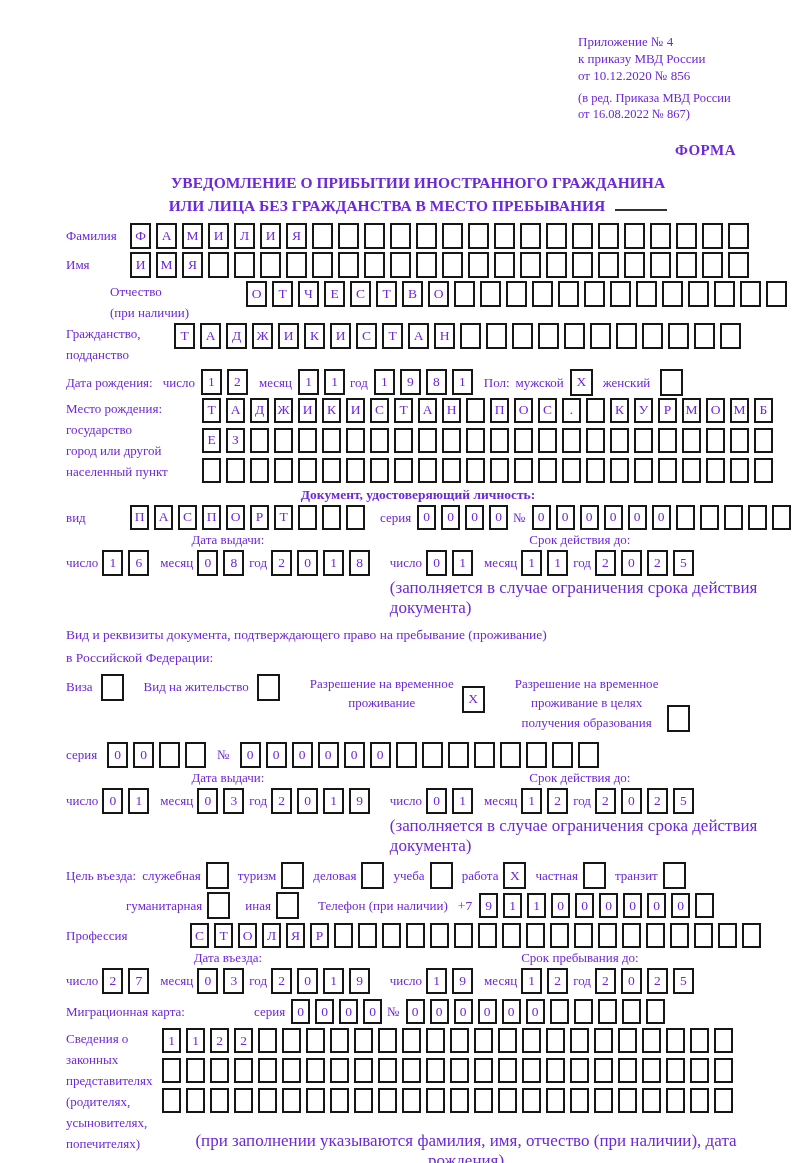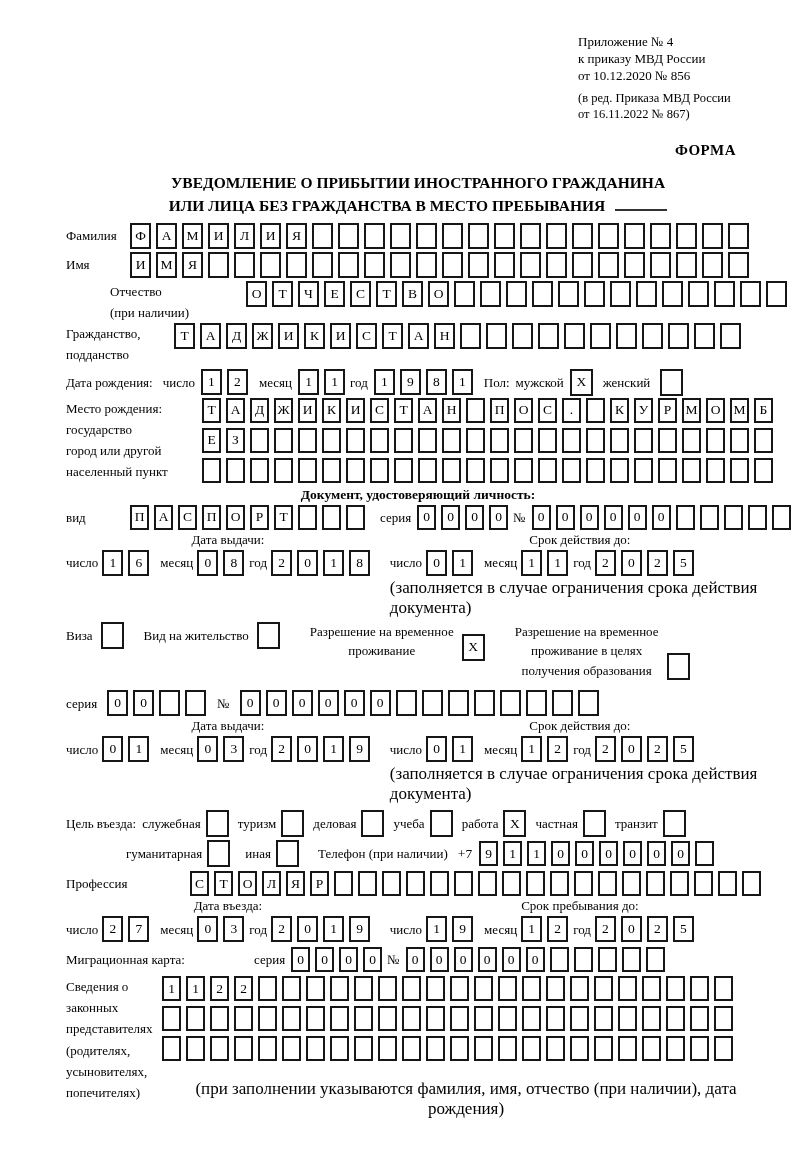--- a/index.html
+++ b/index.html
@@ -1,19 +1,19 @@
 <!DOCTYPE html>
 <html><head>
 <meta charset="utf-8">
 <style>
   * { box-sizing: border-box; }
   html,body { margin:0; padding:0; background:#fff; }
   .page {
     width:800px; height:1163px; overflow:hidden; background:#fff;
-    font-family:"Liberation Serif","DejaVu Serif",serif; color:#000000;
+    font-family:"Liberation Serif","DejaVu Serif",serif; color:#6d28d9;
     padding:34px 30px 10px 66px; position:relative;
   }
   .hdr { margin-left:auto; width:192px; font-size:13px; line-height:1.3; }
   .hdr .sub { margin-top:5px; font-size:12.5px; }
   .forma { text-align:right; font-weight:bold; font-size:15px; margin:20px 34px 0 0; letter-spacing:.5px; }
   .title { text-align:center; font-weight:bold; font-size:15.5px; line-height:1.5; margin-top:12px; }
   .blank-line { display:inline-block; width:52px; border-bottom:2px solid #333; height:14px; margin-left:10px; }
   .sect { font-weight:bold; font-size:14.2px; margin-top:20px; letter-spacing:.2px; }
 
   .row { display:flex; align-items:center; margin-top:5px; }
@@ -55,21 +55,21 @@
 <body>
 
 <div class="page">
 
   <div class="hdr">
     <div>Приложение № 4</div>
     <div>к приказу МВД России</div>
     <div>от 10.12.2020 № 856</div>
     <div class="sub">
       <div>(в ред. Приказа МВД России</div>
-      <div>от 16.11.2022 № 867)</div>
+      <div>от 16.08.2022 № 867)</div>
     </div>
   </div>
 
   <div class="forma">ФОРМА</div>
 
   <div class="title">
     <div>УВЕДОМЛЕНИЕ О ПРИБЫТИИ ИНОСТРАННОГО ГРАЖДАНИНА</div>
     <div><span>ИЛИ ЛИЦА БЕЗ ГРАЖДАНСТВА В МЕСТО ПРЕБЫВАНИЯ</span><span class="blank-line"></span></div>
   </div>
 
@@ -409,20 +409,24 @@
             <span class="cell">2</span>
             <span class="cell">0</span>
             <span class="cell">2</span>
             <span class="cell">5</span>
           </span>
       </div>
       <div class="note">(заполняется в случае ограничения срока действия документа)</div>
     </div>
   </div>
 
+  <div class="intro">
+    <div>Вид и реквизиты документа, подтверждающего право на пребывание (проживание)</div>
+    <div>в Российской Федерации:</div>
+  </div>
 
   <div class="optrow">
     <span class="opt mid">
       <span class="txt">Виза</span>
       <span class="cells bx">
           <span class="cell"></span>
         </span>
     </span>
     <span class="gap10"></span>
       <span class="gap10"></span>

